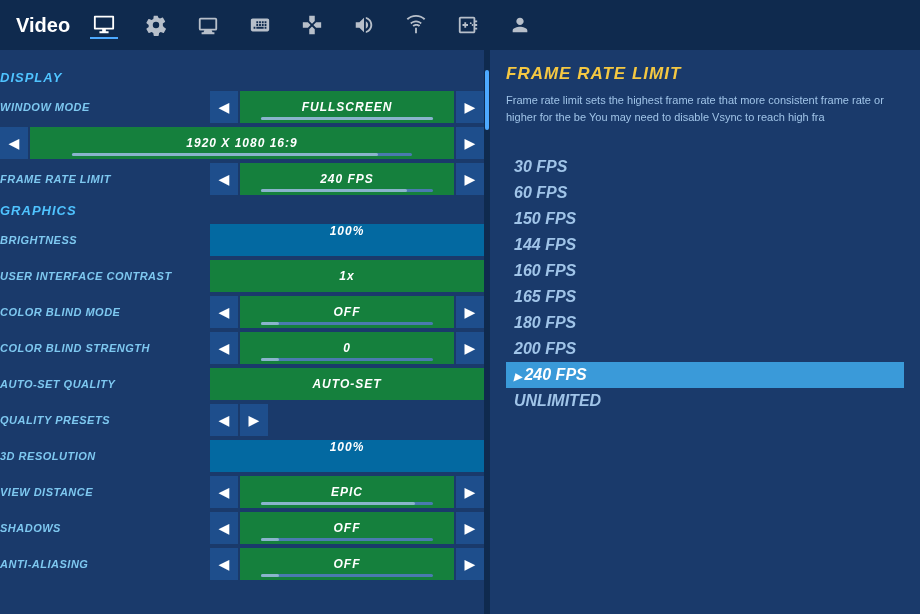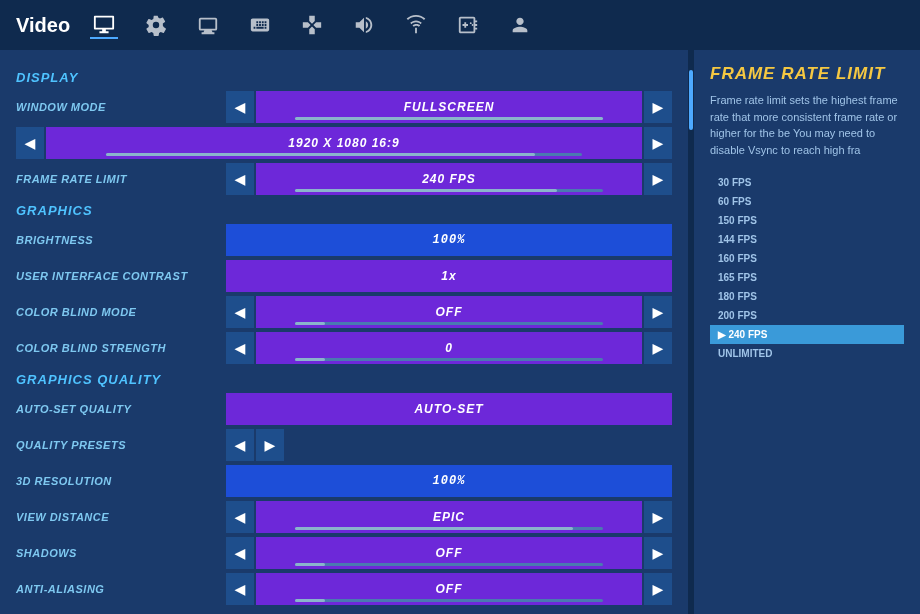--- a/index.html
+++ b/index.html
@@ -53,22 +53,22 @@
     }
 
     
     .main-content {
       display: flex;
       height: calc(614px - 50px);
     }
 
     
     .left-panel {
-      width: 688px;
-      padding: 12px 16px;
+      width: 484px;
+      padding: 12px 0;
       overflow-y: auto;
       scrollbar-width: thin;
       scrollbar-color: #4da9ff #1a3a6b;
     }
     .left-panel::-webkit-scrollbar { width: 6px; }
     .left-panel::-webkit-scrollbar-track { background: #1a3a6b; }
     .left-panel::-webkit-scrollbar-thumb { background: #4da9ff; }
 
     
     .section-header {
@@ -115,21 +115,21 @@
       justify-content: center;
       color: white;
       font-size: 14px;
       flex-shrink: 0;
     }
 
     
     .value-box {
       flex: 1;
       height: 32px;
-      background: #6d28d9;
+      background: #15803d;
       display: flex;
       flex-direction: column;
       align-items: center;
       justify-content: center;
       font-size: 12px;
       font-weight: 900;
       font-style: italic;
       color: white;
       letter-spacing: 1px;
       position: relative;
@@ -146,30 +146,29 @@
     .value-box .slider-fill {
       height: 100%;
       background: #8ab4cc;
       border-radius: 2px;
     }
 
     
     .brightness-control {
       flex: 1;
       height: 32px;
-      background: #1d4ed8;
-      display: flex;
-      align-items: center;
+      background: #0369a1;
+      display: flex;
+      align-items: flex-start;
       justify-content: center;
       font-size: 12px;
       font-weight: 900;
       font-style: italic;
       color: white;
       letter-spacing: 1px;
-      font-family: Liberation Mono, monospace;
     }
 
     
     .divider {
       width: 6px;
       background: #0f2a4e;
       flex-shrink: 0;
     }
     .scroll-indicator {
       width: 6px;
@@ -197,31 +196,32 @@
       font-size: 17px;
       font-weight: 900;
       font-style: italic;
       margin-bottom: 8px;
       letter-spacing: 1px;
     }
     .right-panel-desc {
       color: #a0c4e8;
       font-size: 11px;
       line-height: 1.5;
-      margin-bottom: 15px;
+      margin-bottom: 29px;
     }
     .fps-list {
       list-style: none;
     }
     .fps-item {
       color: #a0c4e8;
-      font-size: 10px;
+      font-size: 16px;
       font-weight: bold;
       padding: 4px 8px;
       cursor: pointer;
+      font-style: italic;
     }
     .fps-item.selected {
       background: #3a9ad9;
       color: white;
     }
     .fps-item.selected::before {
       content: '▶ ';
       font-size: 10px;
     }
   </style>
@@ -379,21 +379,20 @@
         <div class="value-box">
           <span>0</span>
           <div class="slider-bar">
               <div class="slider-fill" style="width:10%"></div>
             </div>
         </div>
         <button class="arrow-btn">▶</button>
       </div>
     </div>
 
-    <div class="section-header">GRAPHICS QUALITY</div>
 
     <div class="setting-row">
       <div class="setting-label">AUTO-SET QUALITY</div>
       <div class="setting-control">
         <div class="value-box" style="height:32px">
           <span>AUTO-SET</span>
         </div>
       </div>
     </div>
 

